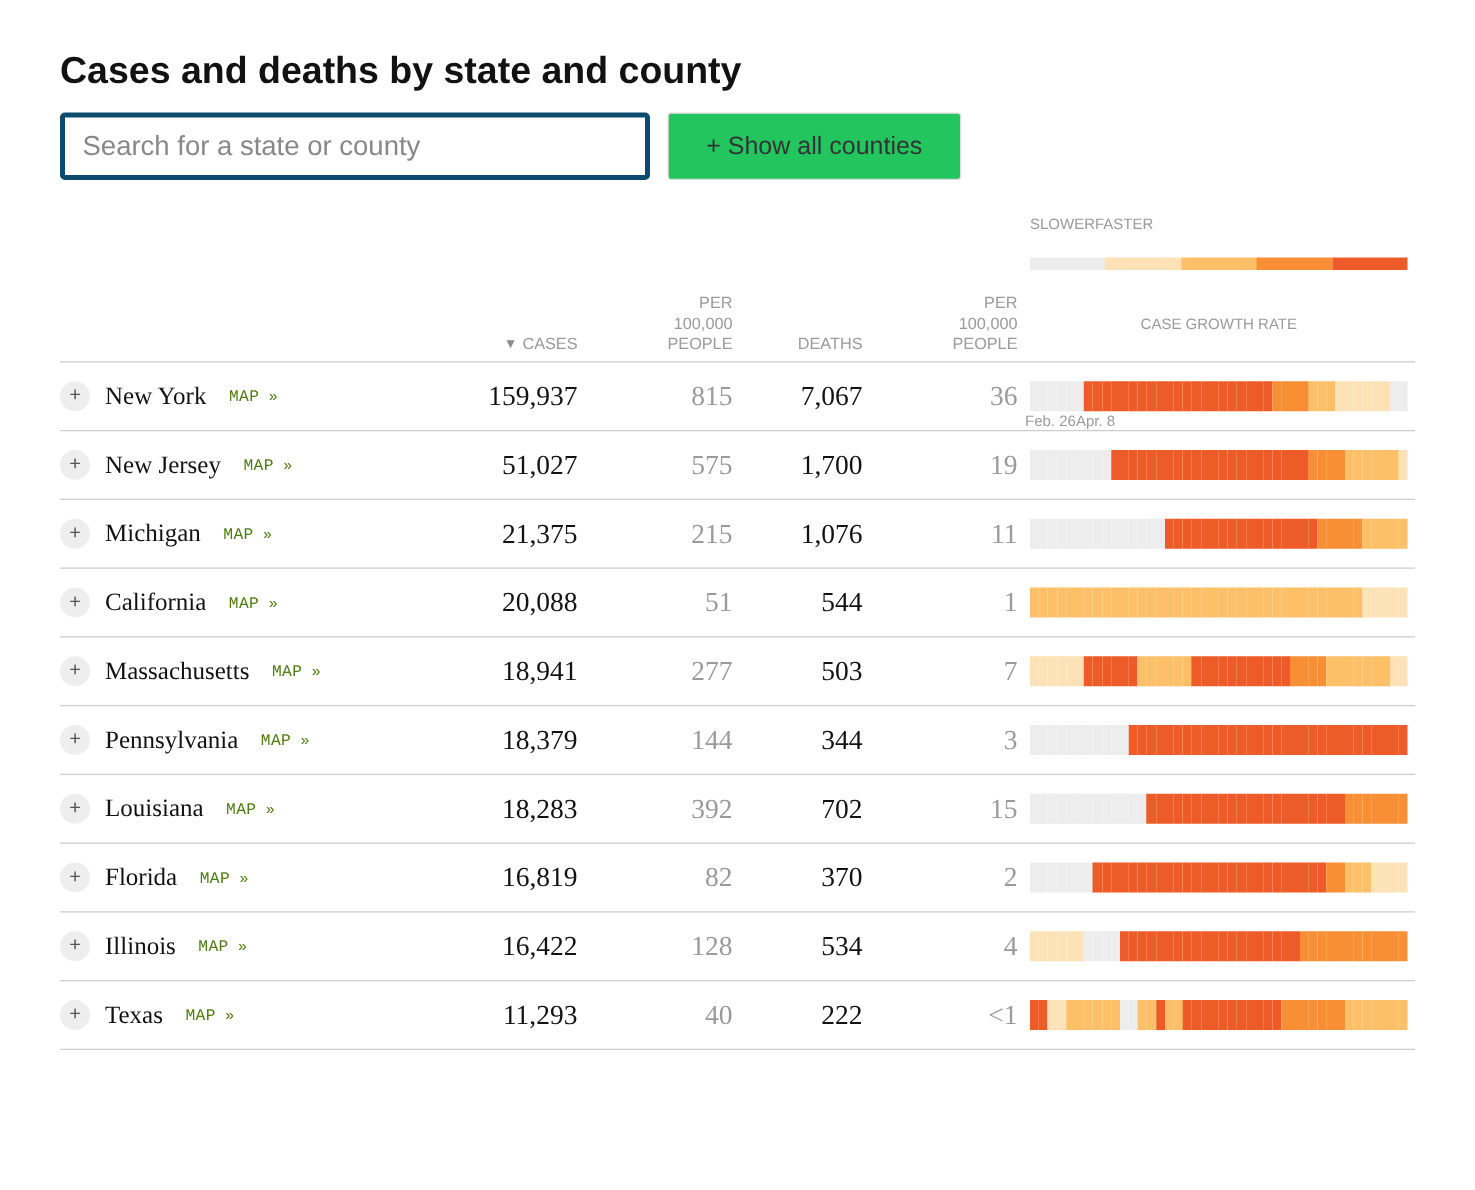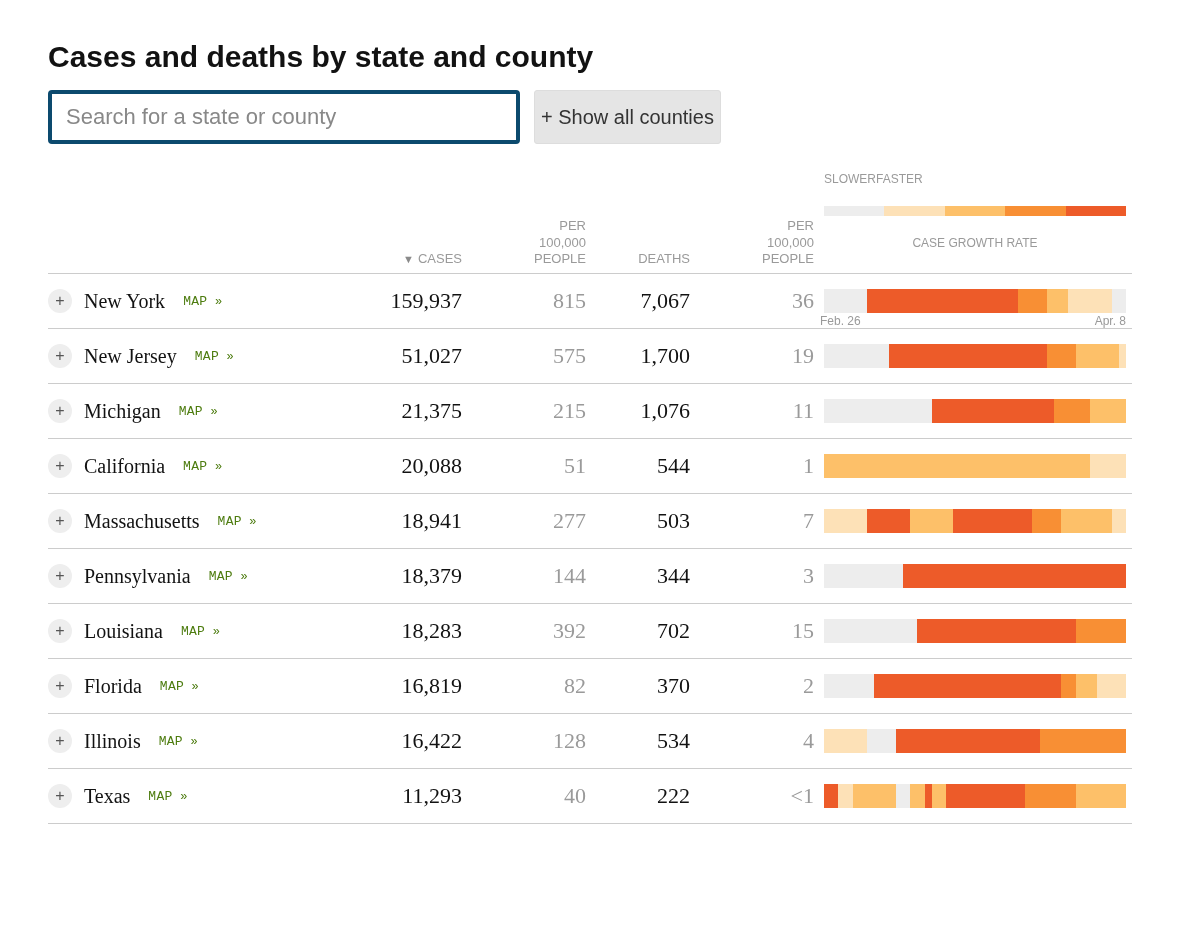--- a/index.html
+++ b/index.html
@@ -27,24 +27,24 @@
     font-size: 22px;
     padding: 10px 14px;
     border: 4px solid #0c4a6e;
     border-radius: 4px;
     color: #333;
   }
   .search-input::placeholder { color: #888; }
   .show-all-btn {
     font-family: "Helvetica Neue", Helvetica, Arial, sans-serif;
     font-size: 20px;
-    background: #e5e5e5;
+    background: #22c55e;
     border: 1px solid #ddd;
     border-radius: 3px;
-    padding: 10px 6px;
+    padding: 10px 30px;
     cursor: pointer;
     color: #333;
   }
 
   .table { width: 100%; margin-top: 6px; }
   .thead-row {
     display: grid;
     grid-template-columns: 270px 140px 120px 100px 120px 1fr;
     align-items: flex-end;
     border-bottom: 1px solid #ccc;
@@ -69,21 +69,21 @@
   }
   .legend-bar > div { flex:1; }
   .legend-labels {
     display:flex; justify-content:flex-start;
     font-family: "Helvetica Neue", Helvetica, Arial, sans-serif;
     font-size: 12px; color:#9a9a9a;
     padding: 0 6px;
   }
   .legend-caption {
     font-family: "Helvetica Neue", Helvetica, Arial, sans-serif;
-    font-size: 12px; color:#9a9a9a; text-align:center; margin-top:0;
+    font-size: 12px; color:#9a9a9a; text-align:center; margin-top:16px;
   }
 
   .row {
     display: grid;
     grid-template-columns: 270px 140px 120px 100px 120px 1fr;
     align-items: center;
     border-bottom: 1px solid #ccc;
     padding: 14px 0;
     gap: 4px;
     position: relative;
@@ -110,21 +110,21 @@
   .num.light { color:#9a9a9a; }
 
   .spark {
     display:flex; height:24px; margin: 0 6px;
     gap: 0;
   }
   .spark > div { flex:1; }
   .date-labels {
     position:absolute; right:6px; left: calc(270px + 140px + 120px + 100px + 120px + 16px + 6px);
     top: 40px;
-    display:flex; justify-content:space-between;
+    display:flex; justify-content:flex-start;
     font-family: "Helvetica Neue", Helvetica, Arial, sans-serif;
     font-size: 12px; color:#9a9a9a;
   }
   
   .c0 { background:#ededed; }
   .c1 { background:#fde1b7; }
   .c2 { background:#fdc069; }
   .c3 { background:#f88f34; }
   .c4 { background:#ed5b29; }
 </style>

